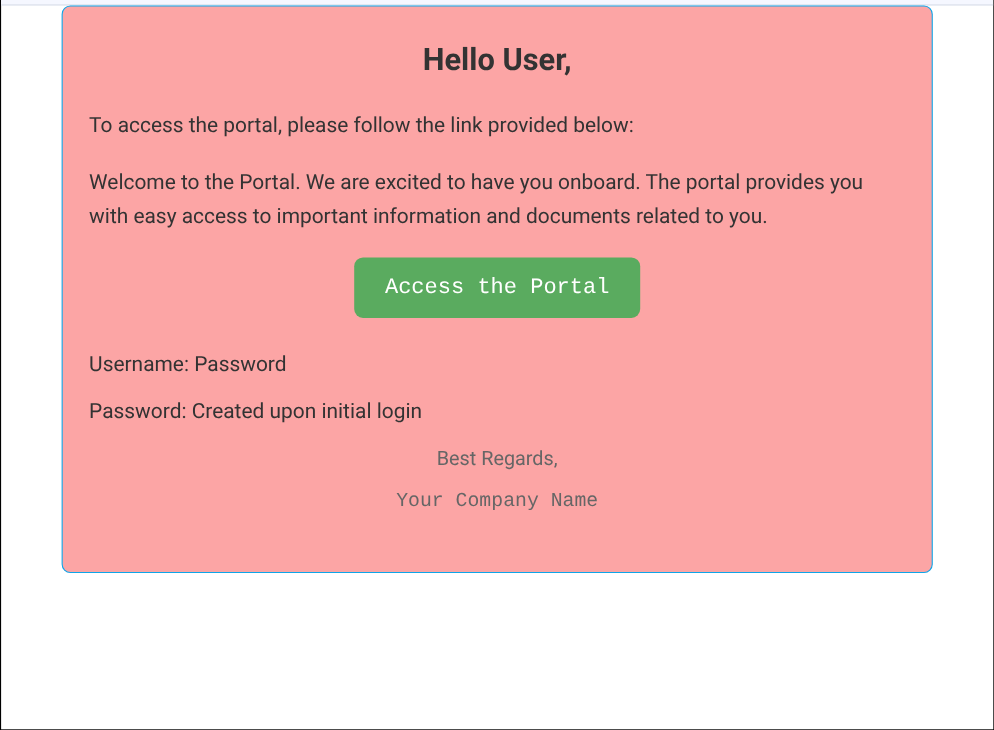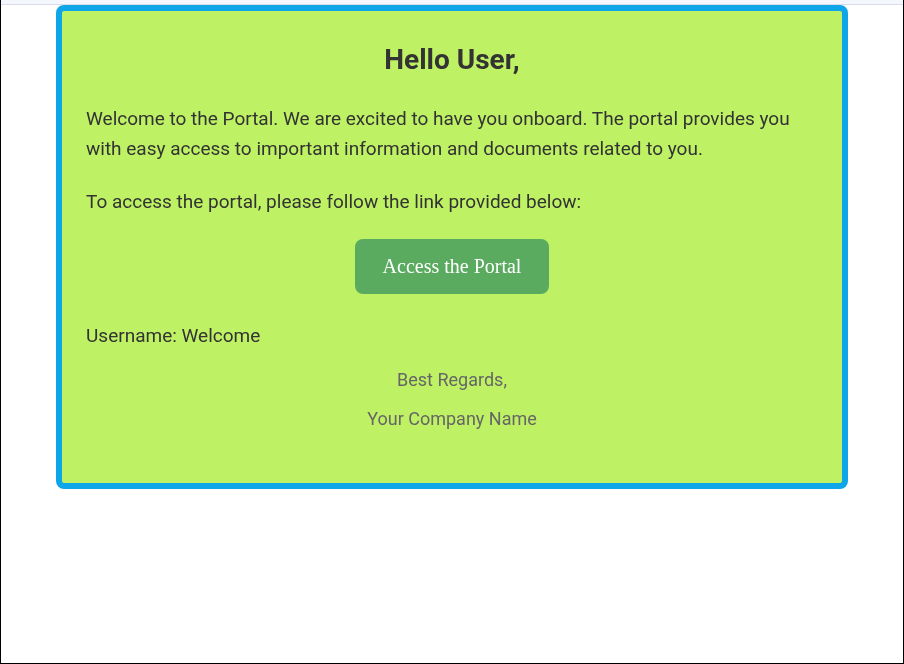--- a/index.html
+++ b/index.html
@@ -16,22 +16,22 @@
       border-top: none;
     }
     .top-border {
       height: 5px;
       border-bottom: 1px solid #d8dde8;
       background: #f5f7ff;
     }
     .card {
       margin: 0 55px;
       padding: 32px 24px 36px 24px;
-      background: #bef264;
-      border: 6px solid #0ea5e9;
+      background: #fca5a5;
+      border: 1px solid #0ea5e9;
       border-radius: 8px;
       color: #333333;
     }
     .greeting {
       text-align: center;
       font-size: 28px;
       font-weight: 700;
       color: #333333;
       margin-bottom: 28px;
     }
@@ -46,21 +46,21 @@
       margin: 14px 0 30px 0;
     }
     .cta-button {
       display: inline-block;
       background: #5aab5f;
       color: #ffffff;
       border: none;
       border-radius: 8px;
       padding: 16px 28px;
       font-size: 20px;
-      font-family: Liberation Serif, serif;
+      font-family: Liberation Mono, monospace;
       cursor: pointer;
       text-decoration: none;
     }
     .label {
       font-weight: 400;
     }
     .cred {
       font-size: 19px;
       color: #333333;
       margin-bottom: 20px;
@@ -74,30 +74,34 @@
     }
   </style>
 </head>
 <body>
 
 <div class="top-border"></div>
 
 <div class="card">
   <h1 class="greeting">Hello User,</h1>
 
+  <p class="para">To access the portal, please follow the link provided below:</p>
+
   <p class="para">Welcome to the Portal. We are excited to have you onboard. The portal provides you with easy access to important information and documents related to you.</p>
-
-  <p class="para">To access the portal, please follow the link provided below:</p>
 
   <div class="button-wrap">
     <a class="cta-button">Access the Portal</a>
   </div>
 
   <p class="cred">
     <span class="label">Username:</span>
-    <span>Welcome</span>
+    <span>Password</span>
+  </p>
+
+  <p class="cred">
+    <span class="label">Password:</span>
+    <span>Created upon initial login</span>
   </p>
 
 
-
   <p class="footer-line">Best Regards,</p>
-  <p class="footer-line" style="margin-top:0;">Your Company Name</p>
+  <p class="footer-line" style="margin-top:0;font-family:Liberation Mono, monospace;">Your Company Name</p>
 </div>
 
 </body></html>

